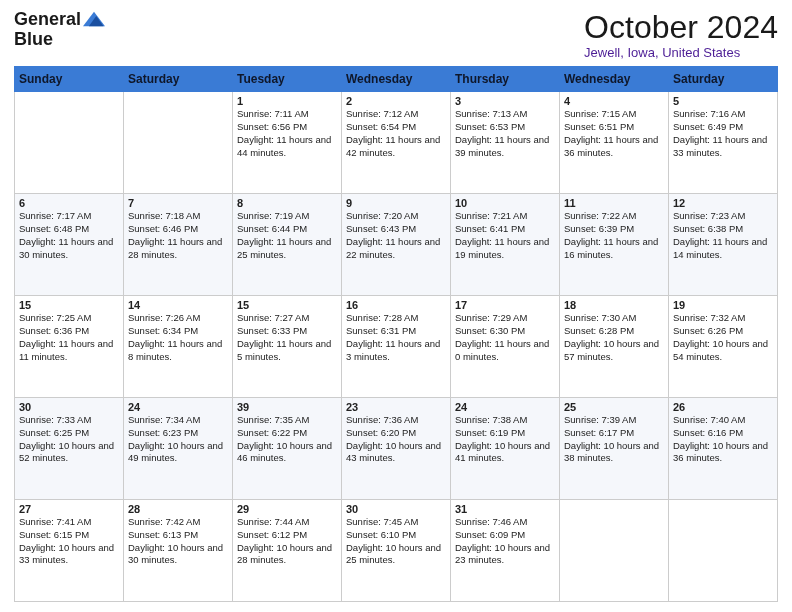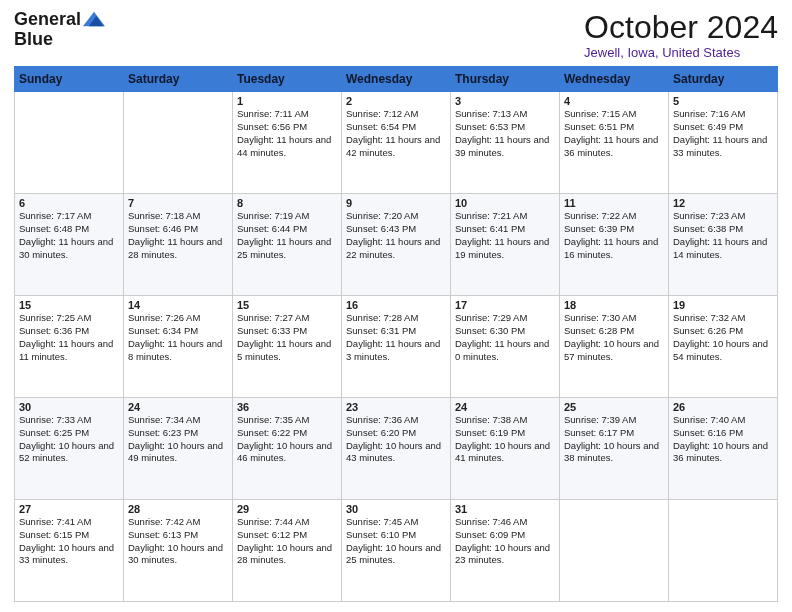--- a/index.html
+++ b/index.html
@@ -226,21 +226,21 @@
         <tr>
           <td>
             <span class="day-number">30</span>
             <div class="day-info">Sunrise: 7:33 AM<br>Sunset: 6:25 PM<br>Daylight: 10 hours and 52 minutes.</div>
           </td>
           <td>
             <span class="day-number">24</span>
             <div class="day-info">Sunrise: 7:34 AM<br>Sunset: 6:23 PM<br>Daylight: 10 hours and 49 minutes.</div>
           </td>
           <td>
-            <span class="day-number">36</span>
+            <span class="day-number">39</span>
             <div class="day-info">Sunrise: 7:35 AM<br>Sunset: 6:22 PM<br>Daylight: 10 hours and 46 minutes.</div>
           </td>
           <td>
             <span class="day-number">23</span>
             <div class="day-info">Sunrise: 7:36 AM<br>Sunset: 6:20 PM<br>Daylight: 10 hours and 43 minutes.</div>
           </td>
           <td>
             <span class="day-number">24</span>
             <div class="day-info">Sunrise: 7:38 AM<br>Sunset: 6:19 PM<br>Daylight: 10 hours and 41 minutes.</div>
           </td>

